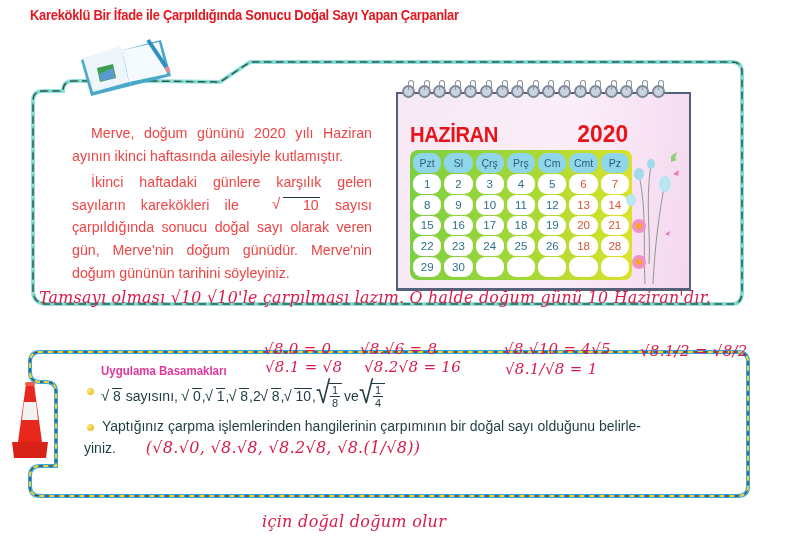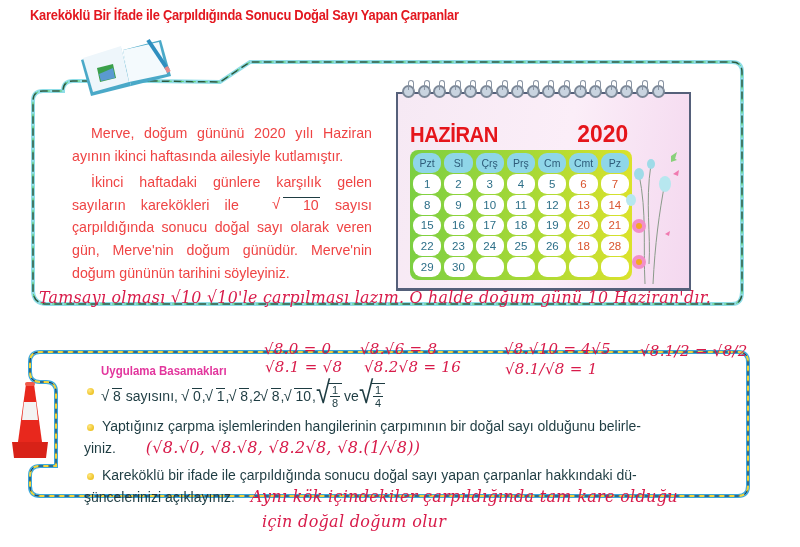--- a/index.html
+++ b/index.html
@@ -285,23 +285,15 @@
 
   <div class="step step-2">
     <span class="bullet"></span>
     <div>Yaptığınız çarpma işlemlerinden hangilerinin çarpımının bir doğal sayı olduğunu belirle-</div>
     <div class="line2">
       <span>yiniz.</span>
       <span class="hand" style="position:relative;font-size:16px;margin-left:26px;">(√8.√0, √8.√8, √8.2√8, √8.(1/√8))</span>
     </div>
   </div>
 
-  <div class="step step-3">
-    <span class="bullet"></span>
-    <div>Kareköklü bir ifade ile çarpıldığında sonucu doğal sayı yapan çarpanlar hakkındaki dü-</div>
-    <div class="line2">
-      <span>şüncelerinizi açıklayınız.</span>
-      <span class="hand" style="position:relative;font-size:16px;margin-left:12px;">Aynı kök içindekiler çarpıldığında tam kare olduğu</span>
-    </div>
-  </div>
 </div>
 
 <div class="hand" style="left:262px;top:512px;font-size:16px;">için doğal doğum olur</div>
 
 </body></html>

